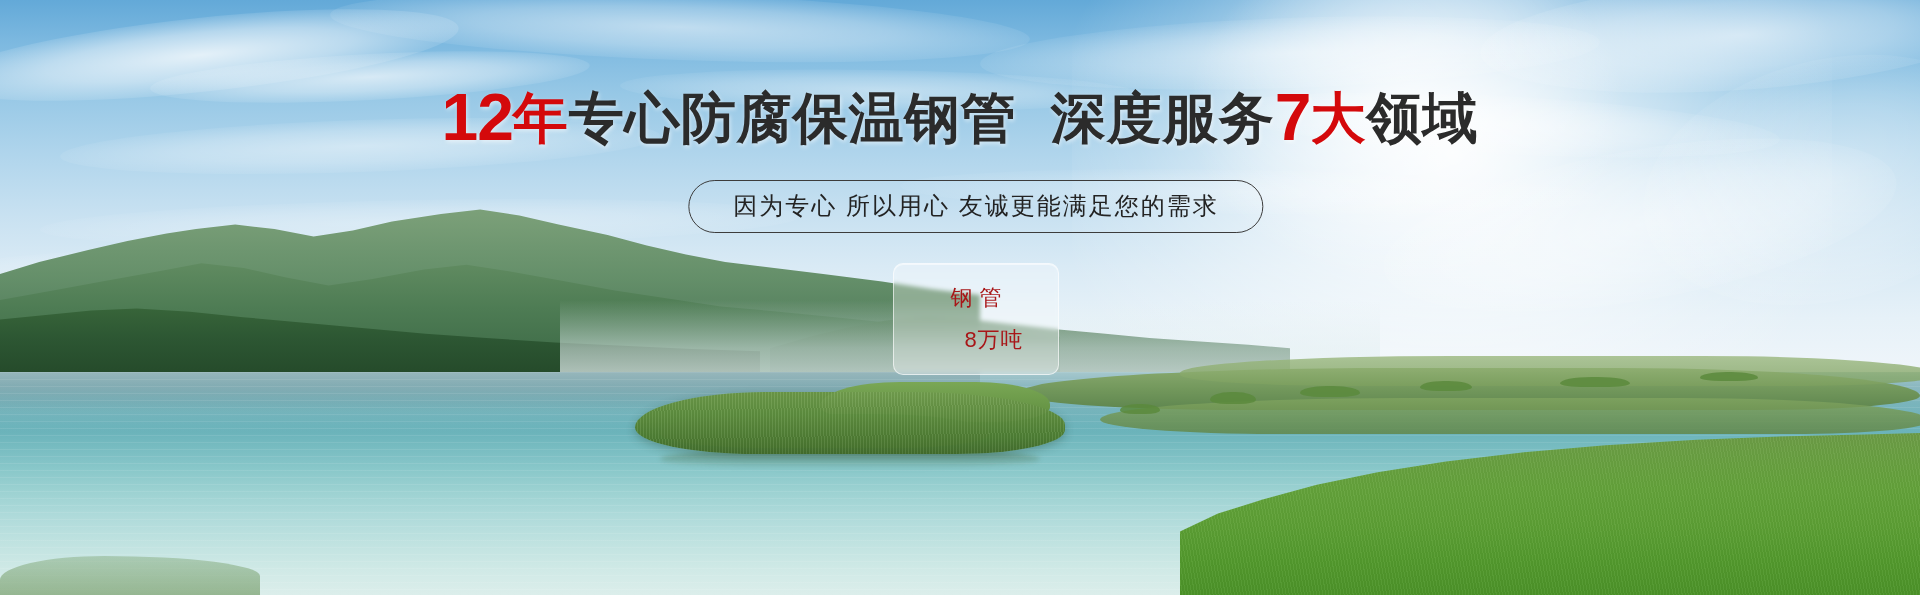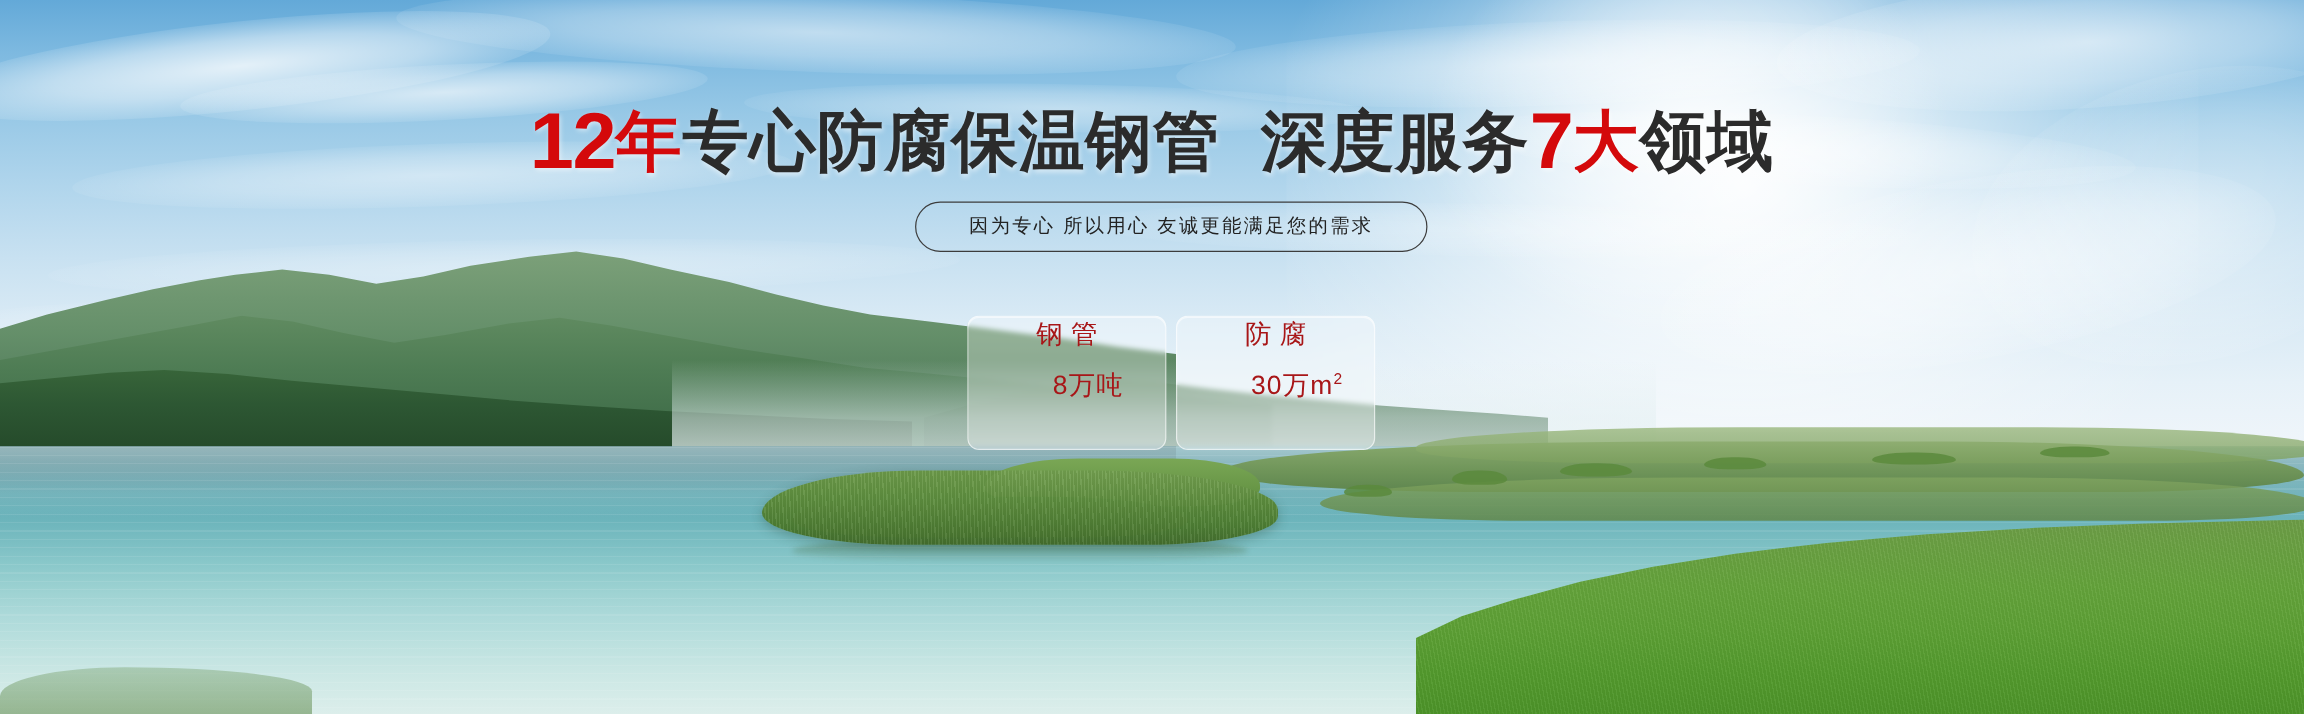--- a/index.html
+++ b/index.html
@@ -216,47 +216,47 @@
   .hl-num{
     font-size:66px;
     letter-spacing:-1px;
     vertical-align:-3px;
   }
   .hl-gap{display:inline-block;width:34px;}
 
   
   .pill{
     position:absolute;left:50%;transform:translateX(-50%);
-    top:168px;
+    top:180px;
     padding:9px 44px 10px;
     border:1.6px solid #3c3c3c;
     border-radius:30px;
     color:#232323;
-    font-size:16px;
+    font-size:24px;
     letter-spacing:2px;
     white-space:nowrap;
     background:transparent;
   }
 
   
   .cards{
     position:absolute;left:50%;transform:translateX(-50%);
     top:263px;
     display:flex;
     gap:8px;
   }
   .card{
     width:164px;height:110px;
     border-radius:10px;
     background:rgba(255,255,255,.30);
     border:1px solid rgba(255,255,255,.62);
     box-shadow:inset 0 1px 0 rgba(255,255,255,.55);
     backdrop-filter:blur(2px);
     display:flex;flex-direction:column;
-    align-items:center;
+    align-items:center;justify-content:center;
     gap:12px;
   }
   .card-label{
     color:#a81618;
     font-size:22px;
     letter-spacing:7px;
     text-indent:7px;
     font-weight:normal;
   }
   .card-value{
@@ -333,23 +333,17 @@
 
   <div class="cards">
 
     <div class="card">
       <div class="card-label">钢管</div>
       <div class="card-value">
         <span>8万吨</span>
       </div>
     </div>
 
-    <div class="card">
-      <div class="card-label">防腐</div>
-      <div class="card-value">
-        <span>30万m</span><sup>2</sup>
-      </div>
-    </div>
 
 
   </div>
 
 </div>
 
 </body></html>

